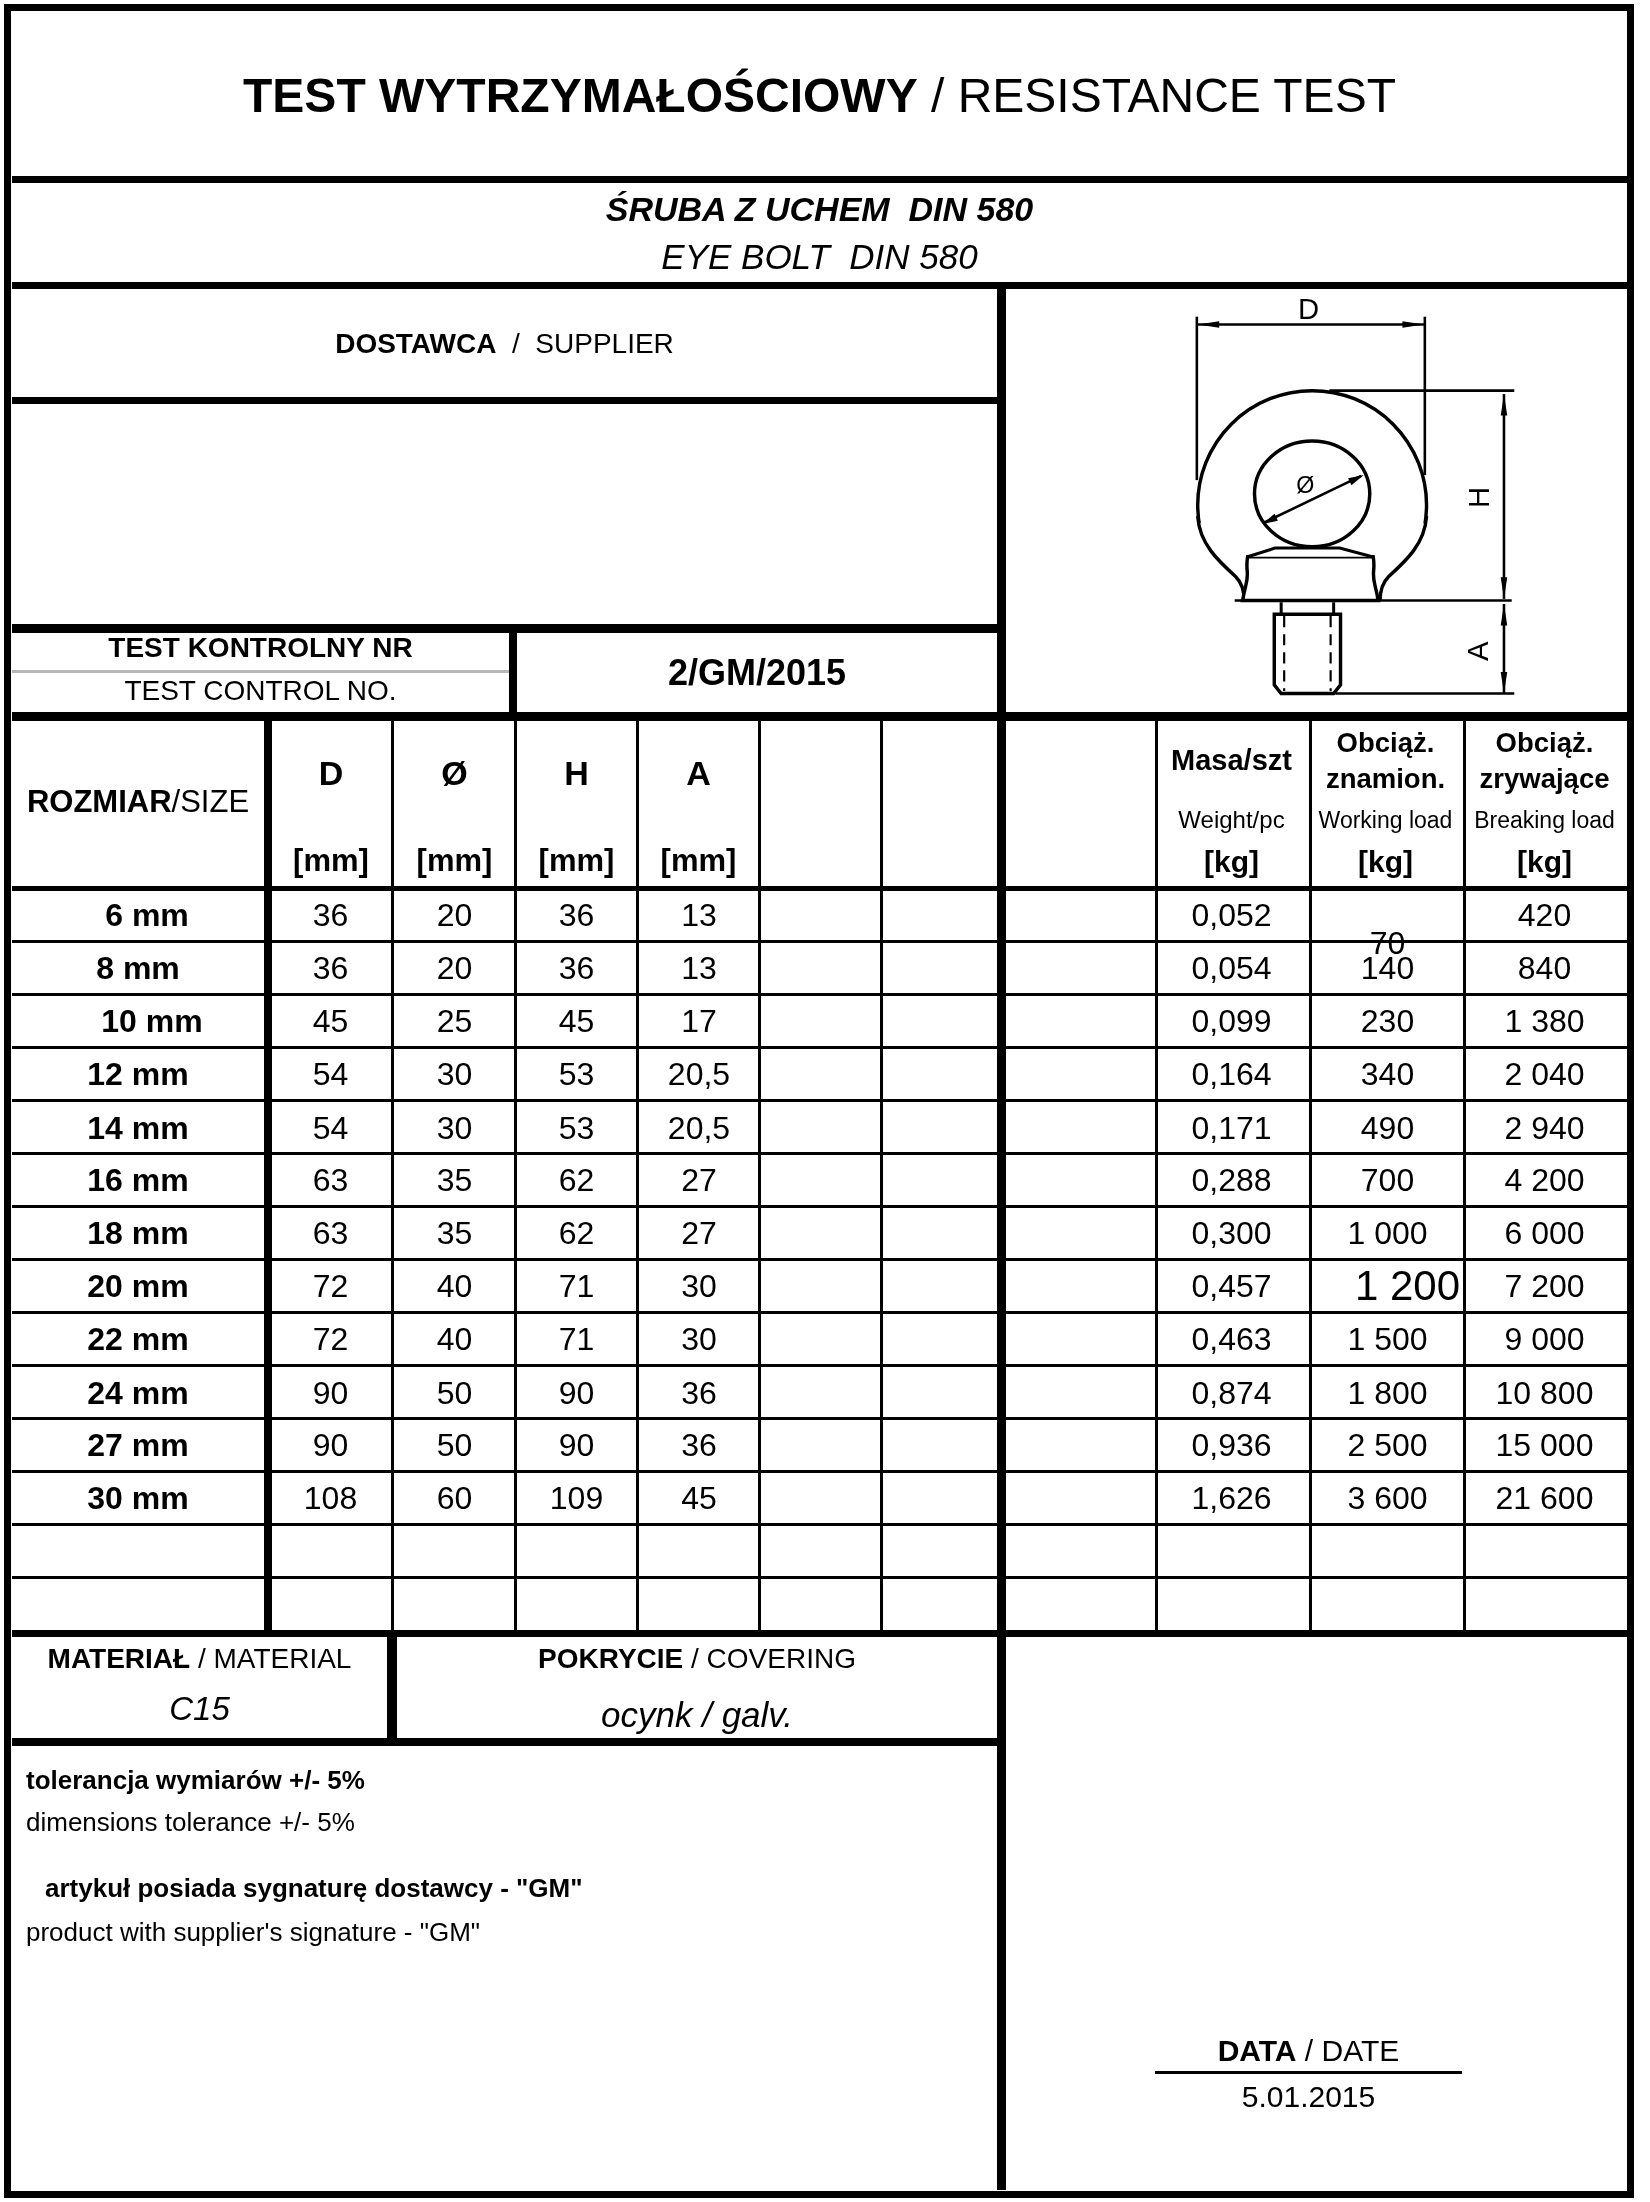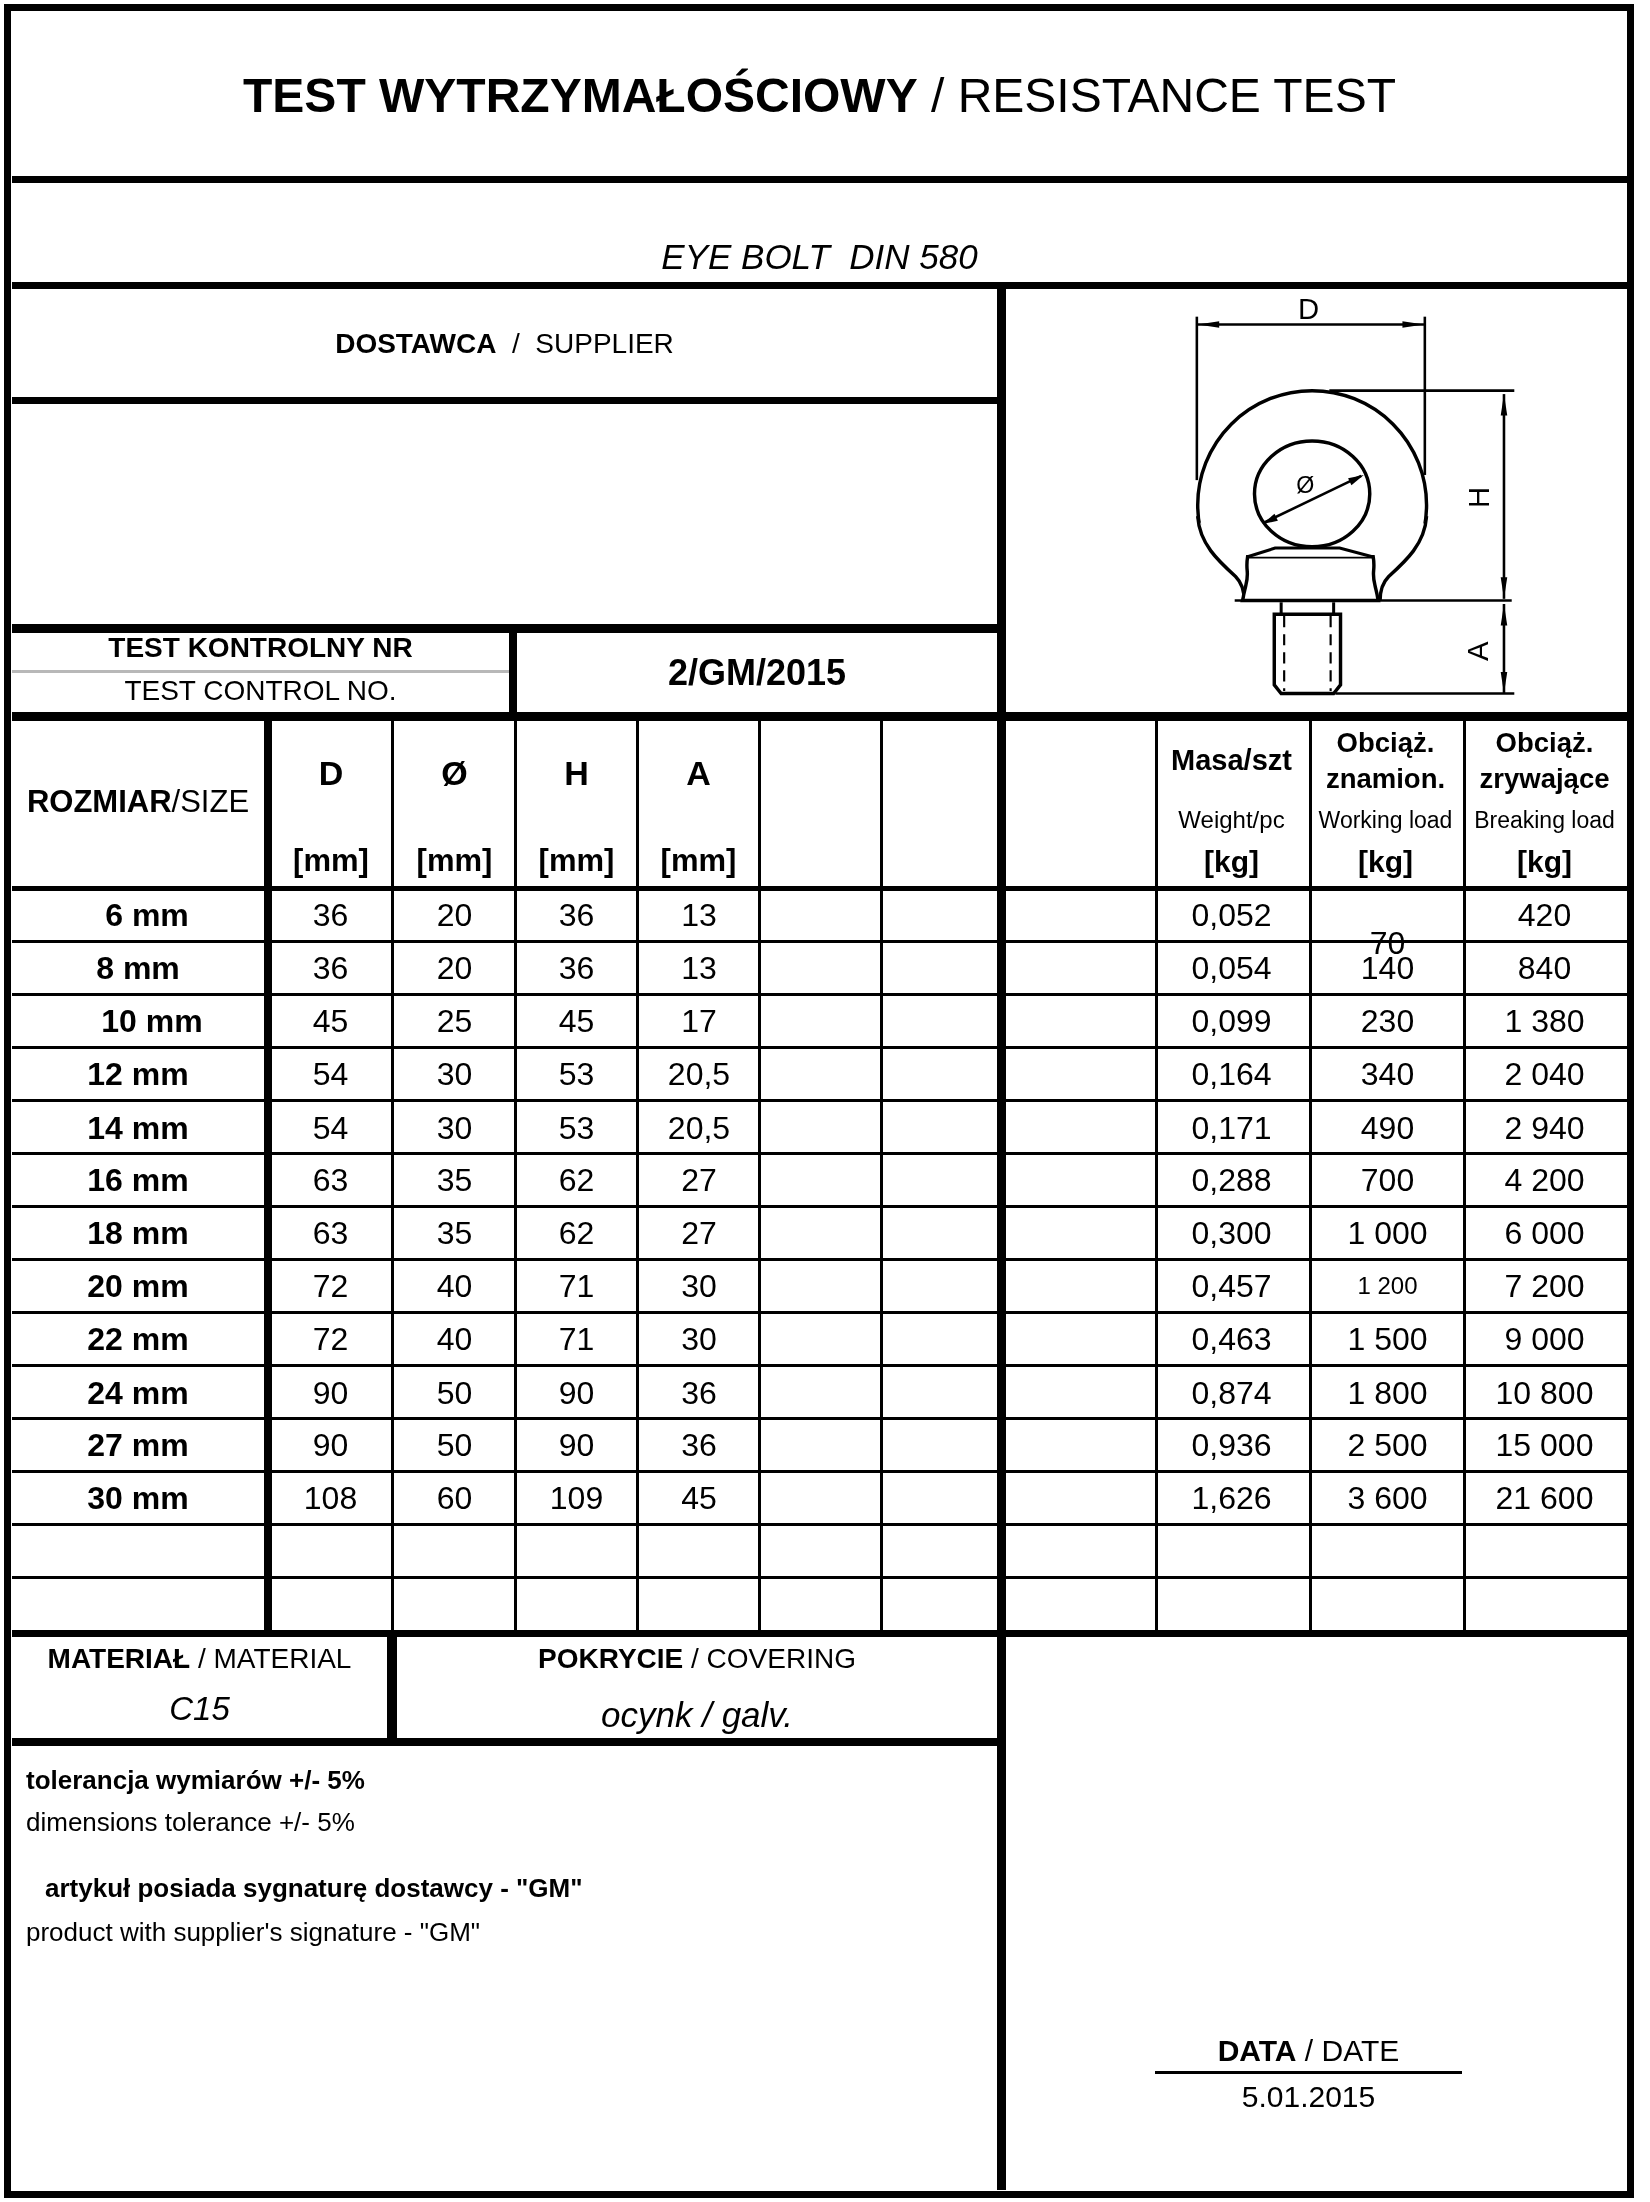--- a/index.html
+++ b/index.html
@@ -13,20 +13,21 @@
 </head>
 <body>
 <div id="page">
 
 <div style="position:absolute;left:4.3px;top:4.3px;width:1630px;height:2194px;border:7.7px solid #000;box-sizing:border-box;"></div>
 
 <div class="t c" style="left:12px;top:72px;width:1615px;font-size:48px;line-height:48px;"><b>TEST WYTRZYMAŁOŚCIOWY</b> / RESISTANCE TEST</div>
 
 <div class="ln" style="left:12px;top:176px;width:1615px;height:6.9px;"></div>
 
+<div class="t c" style="left:12px;top:191px;width:1615px;font-size:34px;line-height:36px;font-style:italic;"><b>ŚRUBA Z UCHEM&nbsp;&nbsp;DIN 580</b></div>
 
 <div class="t c" style="left:12px;top:239px;width:1615px;font-size:35px;line-height:36px;font-style:italic;">EYE BOLT&nbsp;&nbsp;DIN 580</div>
 
 <div class="ln" style="left:12px;top:282px;width:1615px;height:6.9px;"></div>
 
 <div class="t c" style="left:12px;top:330px;width:985px;font-size:28px;line-height:28px;"><b>DOSTAWCA</b> &nbsp;/&nbsp; SUPPLIER</div>
 
 <div class="ln" style="left:12px;top:397px;width:993px;height:6.9px;"></div>
 
 <div class="ln" style="left:12px;top:624px;width:993px;height:8.6px;"></div>
@@ -139,21 +140,21 @@
 <div class="t c" style="left:1158px;top:1217px;width:147px;font-size:32px;line-height:32px;">0,300</div>
 <div class="t c" style="left:1312px;top:1217px;width:151px;font-size:32px;line-height:32px;">1 000</div>
 <div class="t c" style="left:1466px;top:1217px;width:157px;font-size:32px;line-height:32px;">6 000</div>
 
 <div class="t c" style="left:12px;top:1270px;width:252px;font-size:32px;line-height:32px;"><b>20 mm</b></div>
 <div class="t c" style="left:272px;top:1270px;width:117px;font-size:32px;line-height:32px;">72</div>
 <div class="t c" style="left:395px;top:1270px;width:119px;font-size:32px;line-height:32px;">40</div>
 <div class="t c" style="left:517px;top:1270px;width:119px;font-size:32px;line-height:32px;">71</div>
 <div class="t c" style="left:641px;top:1270px;width:116px;font-size:32px;line-height:32px;">30</div>
 <div class="t c" style="left:1158px;top:1270px;width:147px;font-size:32px;line-height:32px;">0,457</div>
-<div class="t c" style="left:1312px;top:1270px;width:151px;font-size:24px;line-height:32px;">1 200</div>
+<div class="t c" style="left:1312px;top:1270px;width:151px;font-size:42px;line-height:32px;padding-left:20px;">1 200</div>
 <div class="t c" style="left:1466px;top:1270px;width:157px;font-size:32px;line-height:32px;">7 200</div>
 
 <div class="t c" style="left:12px;top:1323px;width:252px;font-size:32px;line-height:32px;"><b>22 mm</b></div>
 <div class="t c" style="left:272px;top:1323px;width:117px;font-size:32px;line-height:32px;">72</div>
 <div class="t c" style="left:395px;top:1323px;width:119px;font-size:32px;line-height:32px;">40</div>
 <div class="t c" style="left:517px;top:1323px;width:119px;font-size:32px;line-height:32px;">71</div>
 <div class="t c" style="left:641px;top:1323px;width:116px;font-size:32px;line-height:32px;">30</div>
 <div class="t c" style="left:1158px;top:1323px;width:147px;font-size:32px;line-height:32px;">0,463</div>
 <div class="t c" style="left:1312px;top:1323px;width:151px;font-size:32px;line-height:32px;">1 500</div>
 <div class="t c" style="left:1466px;top:1323px;width:157px;font-size:32px;line-height:32px;">9 000</div>

